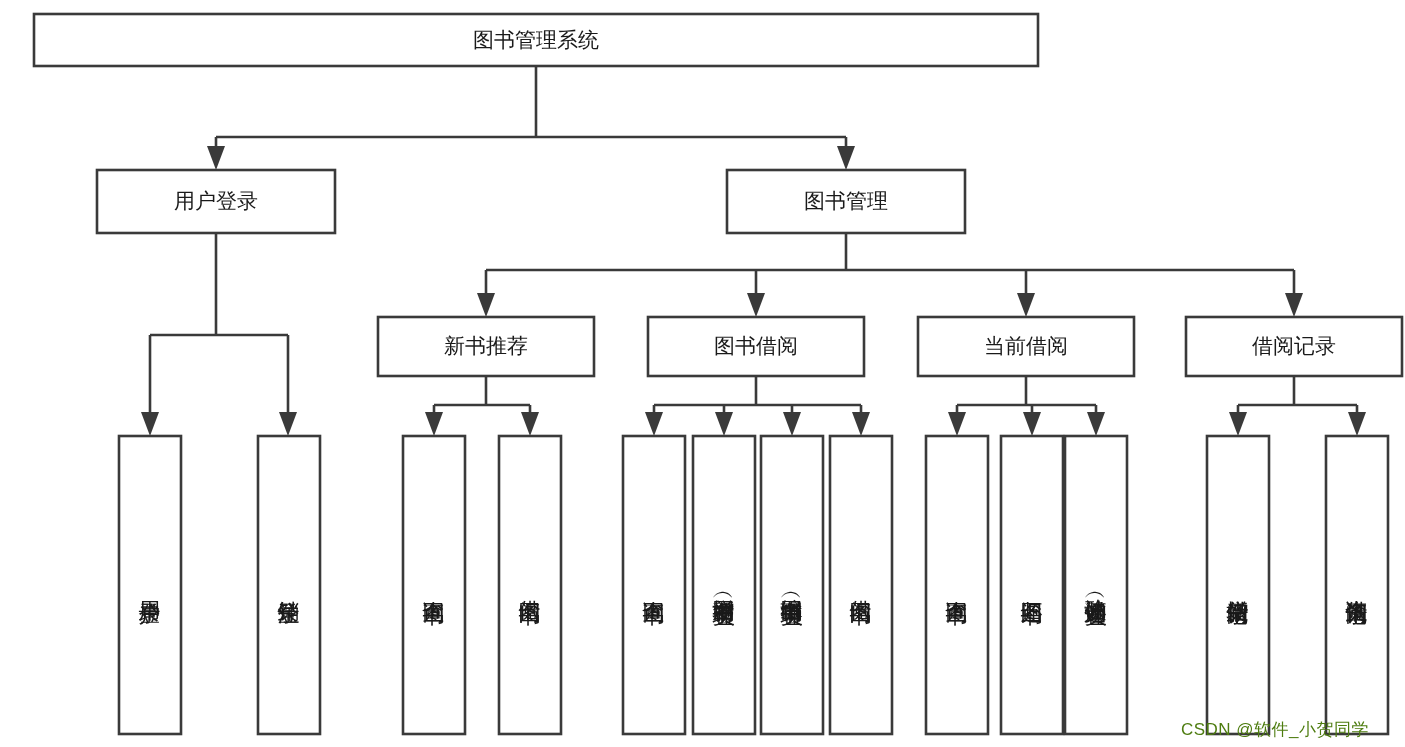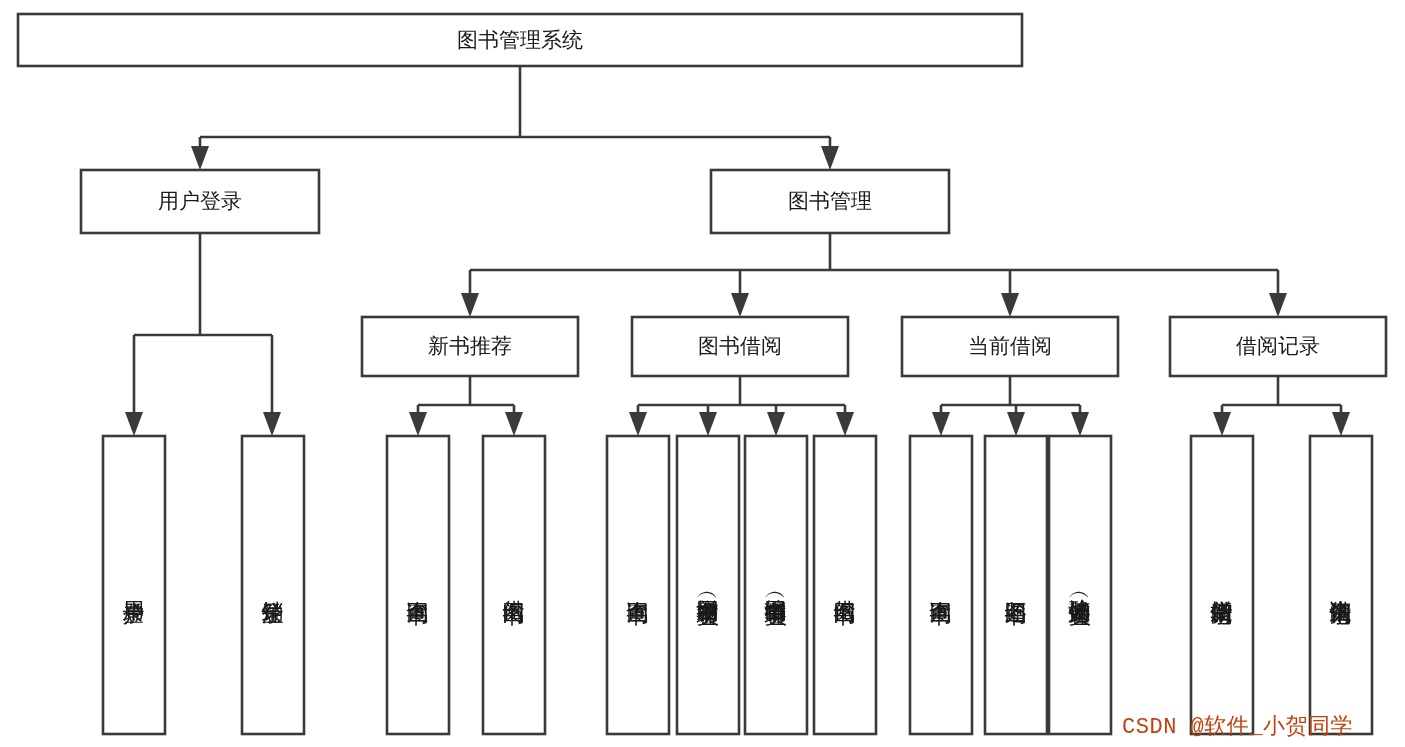--- a/index.html
+++ b/index.html
@@ -12,20 +12,21 @@
     height: 747px;
     font-family: "Liberation Sans", "DejaVu Sans", sans-serif;
     overflow: hidden;
     position: relative;
   }
   #diagram-root {
     position: relative;
     width: 1361px;
     height: 747px;
     background: #ffffff;
+    margin-left: 16px;
   }
   svg.diagram-canvas {
     position: absolute;
     top: 0;
     left: 0;
     width: 1405px;
     height: 747px;
     display: block;
   }
   .node-box {
@@ -65,23 +66,23 @@
     line-height: 1.14;
     color: #1a1a1a;
     letter-spacing: 1px;
     white-space: nowrap;
     text-align: center;
   }
   .watermark {
     position: absolute;
     right: 8px;
     bottom: 6px;
-    font-family: Liberation Mono, monospace;
-    font-size: 22px;
-    color: #c2410c;
+    font-family: Liberation Sans, sans-serif;
+    font-size: 17px;
+    color: #4d7c0f;
     letter-spacing: 0.5px;
     white-space: nowrap;
     user-select: none;
   }
 </style>
 </head>
 <body>
 
 <div id="diagram-root">
 

